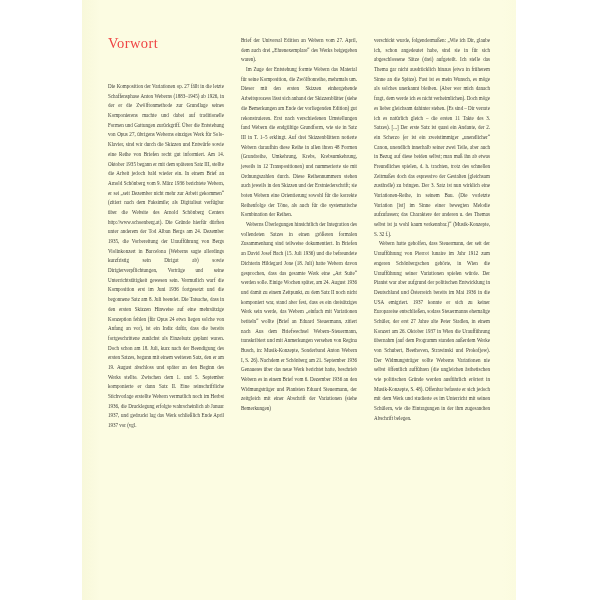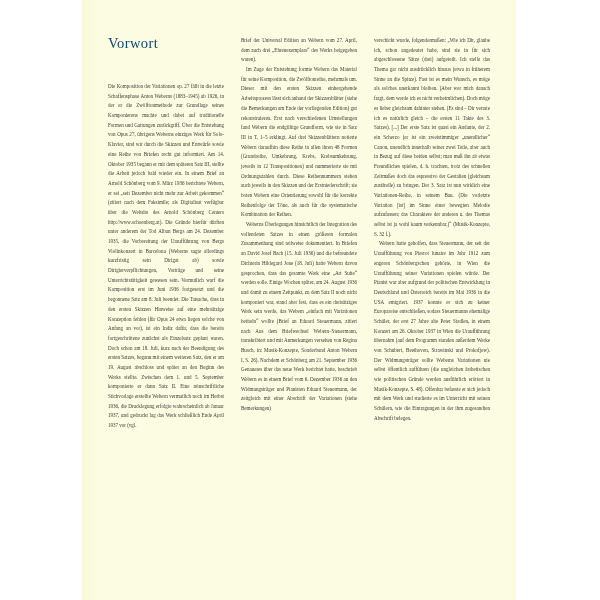--- a/index.html
+++ b/index.html
@@ -44,21 +44,21 @@
     position: absolute;
     left: 26px;
     top: 36px;
     width: 382px;
     height: 510px;
   }
 
   #page-title {
     font-size: 14.5px;
     font-weight: normal;
-    color: #0c4a6e;
+    color: #ef4444;
     letter-spacing: 0.4px;
     margin: 0 0 0 0;
     line-height: 1;
     height: 46px;
   }
 
   #columns {
     display: flex;
     flex-direction: row;
     gap: 17px;

